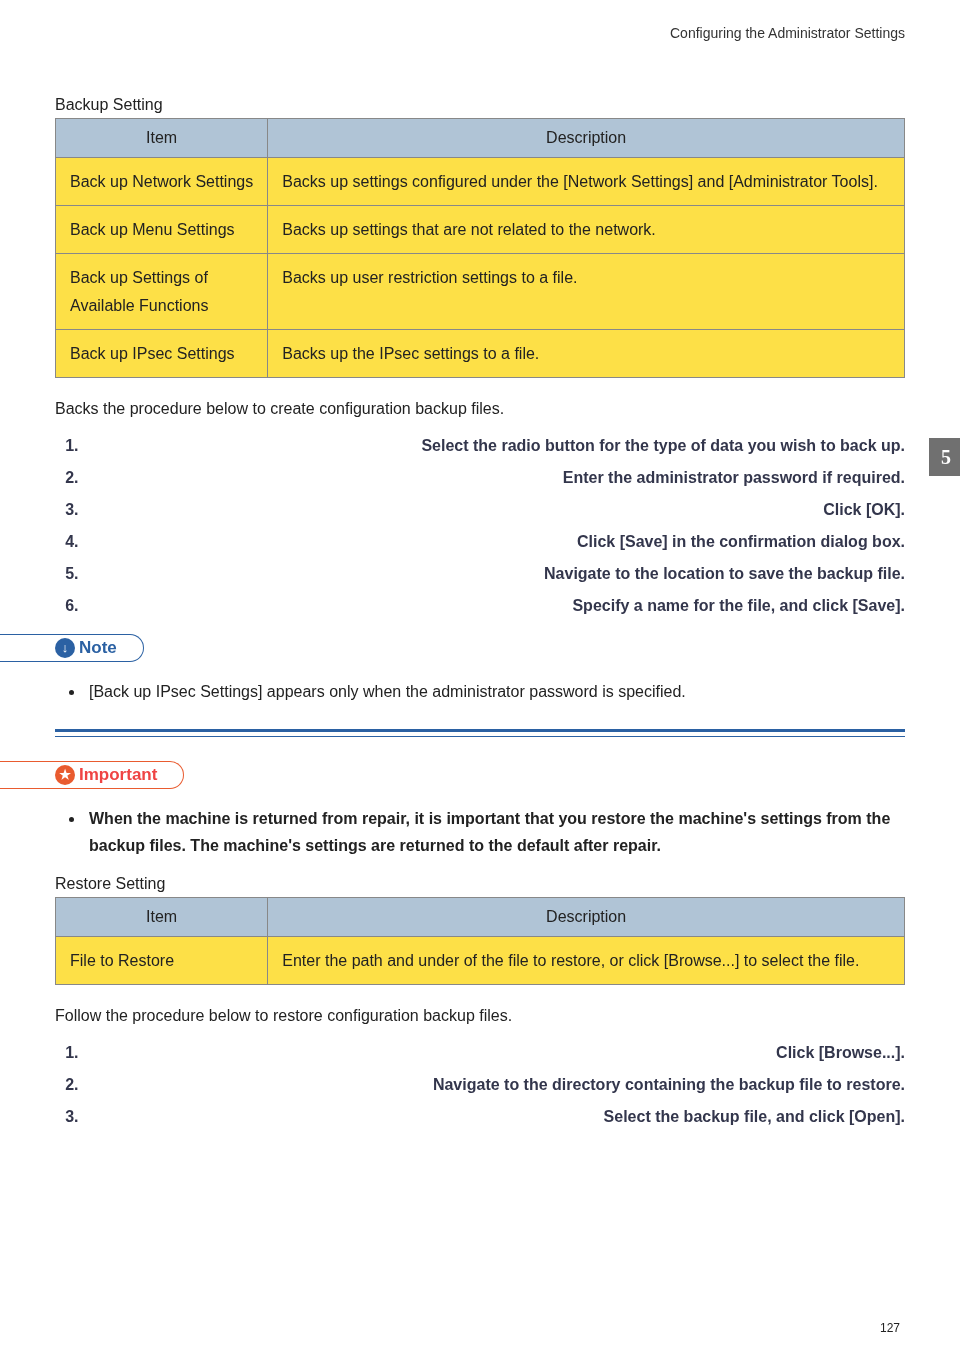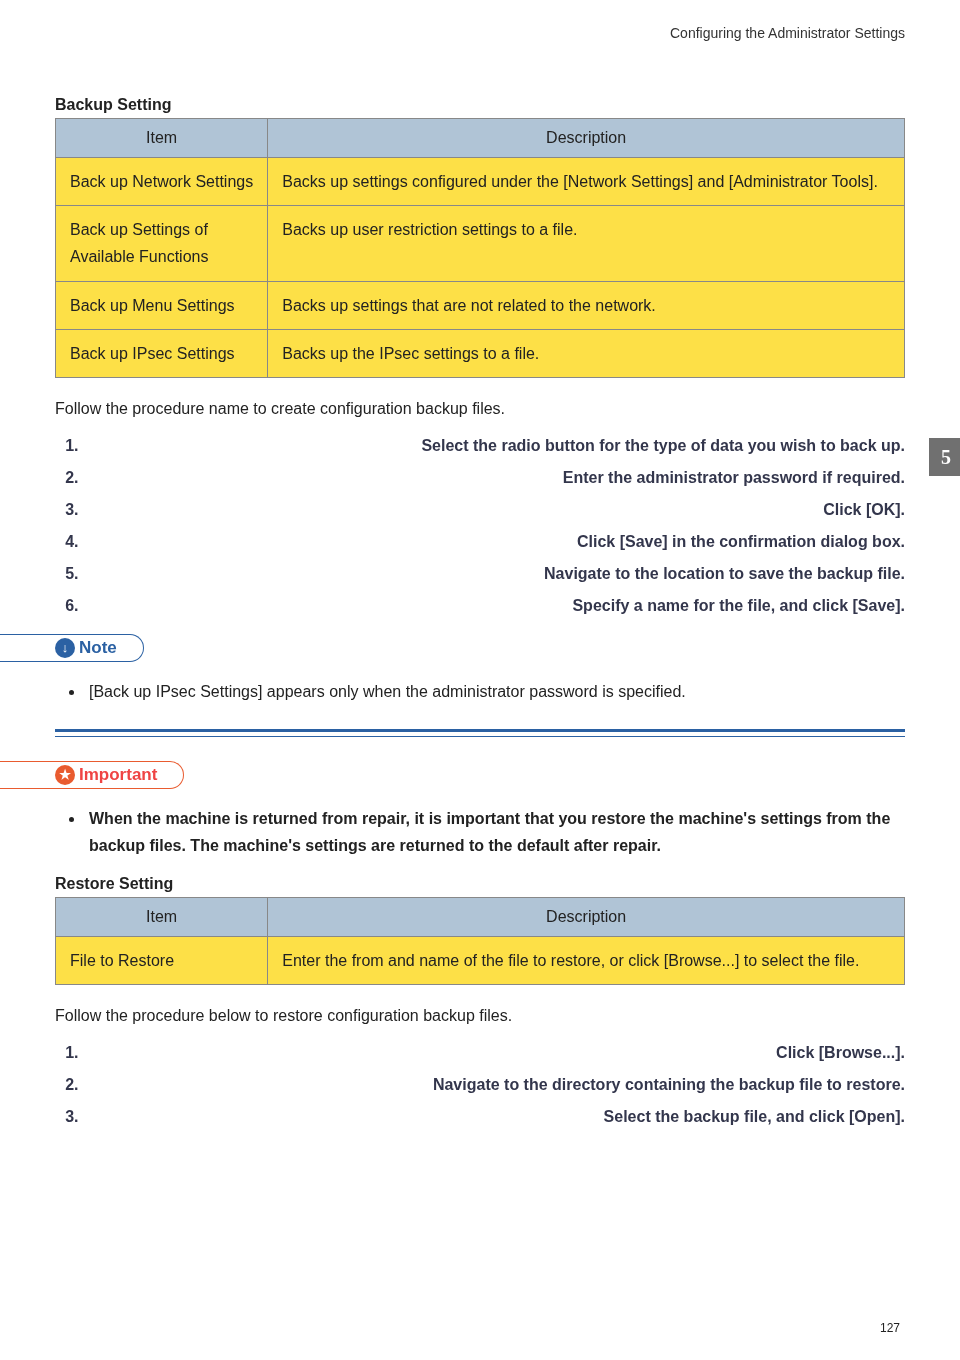--- a/index.html
+++ b/index.html
@@ -23,21 +23,21 @@
   }
 
   .header-right {
     text-align: right;
     font-size: 14px;
     color: #333;
     margin-bottom: 55px;
   }
 
   .section-title {
-    font-weight: bold;
+    font-weight: normal;
     margin-bottom: 4px;
   }
 
   table {
     width: 100%;
     border-collapse: collapse;
   }
 
   th {
     background: #b0c4d6;
@@ -183,35 +183,35 @@
       <th class="col-item">Item</th>
       <th class="col-desc">Description</th>
     </tr>
   </thead>
   <tbody>
     <tr>
       <td>Back up Network Settings</td>
       <td>Backs up settings configured under the [Network Settings] and [Administrator Tools].</td>
     </tr>
     <tr>
+      <td>Back up Menu Settings</td>
+      <td>Backs up settings that are not related to the network.</td>
+    </tr>
+    <tr>
       <td>Back up Settings of Available Functions</td>
       <td>Backs up user restriction settings to a file.</td>
     </tr>
     <tr>
-      <td>Back up Menu Settings</td>
-      <td>Backs up settings that are not related to the network.</td>
-    </tr>
-    <tr>
       <td>Back up IPsec Settings</td>
       <td>Backs up the IPsec settings to a file.</td>
     </tr>
   </tbody>
 </table>
 
-<div class="paragraph">Follow the procedure name to create configuration backup files.</div>
+<div class="paragraph">Backs the procedure below to create configuration backup files.</div>
 
 <ol class="steps">
   <li>Select the radio button for the type of data you wish to back up.</li>
   <li>Enter the administrator password if required.</li>
   <li>Click [OK].</li>
   <li>Click [Save] in the confirmation dialog box.</li>
   <li>Navigate to the location to save the backup file.</li>
   <li>Specify a name for the file, and click [Save].</li>
 </ol>
 
@@ -239,21 +239,21 @@
 <table>
   <thead>
     <tr>
       <th class="col-item">Item</th>
       <th class="col-desc">Description</th>
     </tr>
   </thead>
   <tbody>
     <tr>
       <td>File to Restore</td>
-      <td>Enter the from and name of the file to restore, or click [Browse...] to select the file.</td>
+      <td>Enter the path and under of the file to restore, or click [Browse...] to select the file.</td>
     </tr>
   </tbody>
 </table>
 
 <div class="paragraph">Follow the procedure below to restore configuration backup files.</div>
 
 <ol class="steps">
   <li>Click [Browse...].</li>
   <li>Navigate to the directory containing the backup file to restore.</li>
   <li>Select the backup file, and click [Open].</li>

